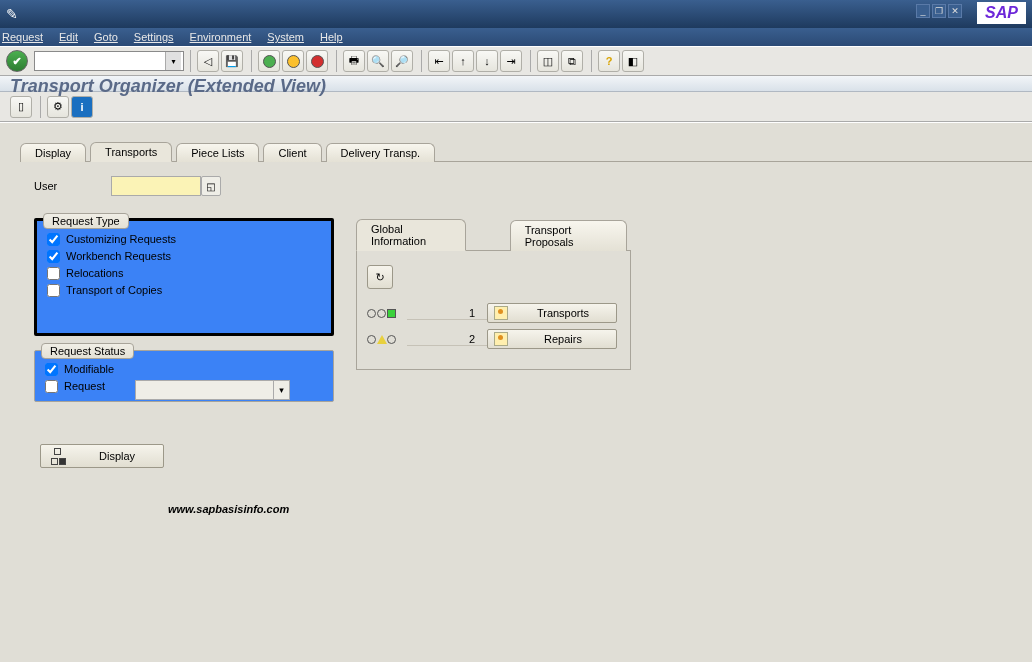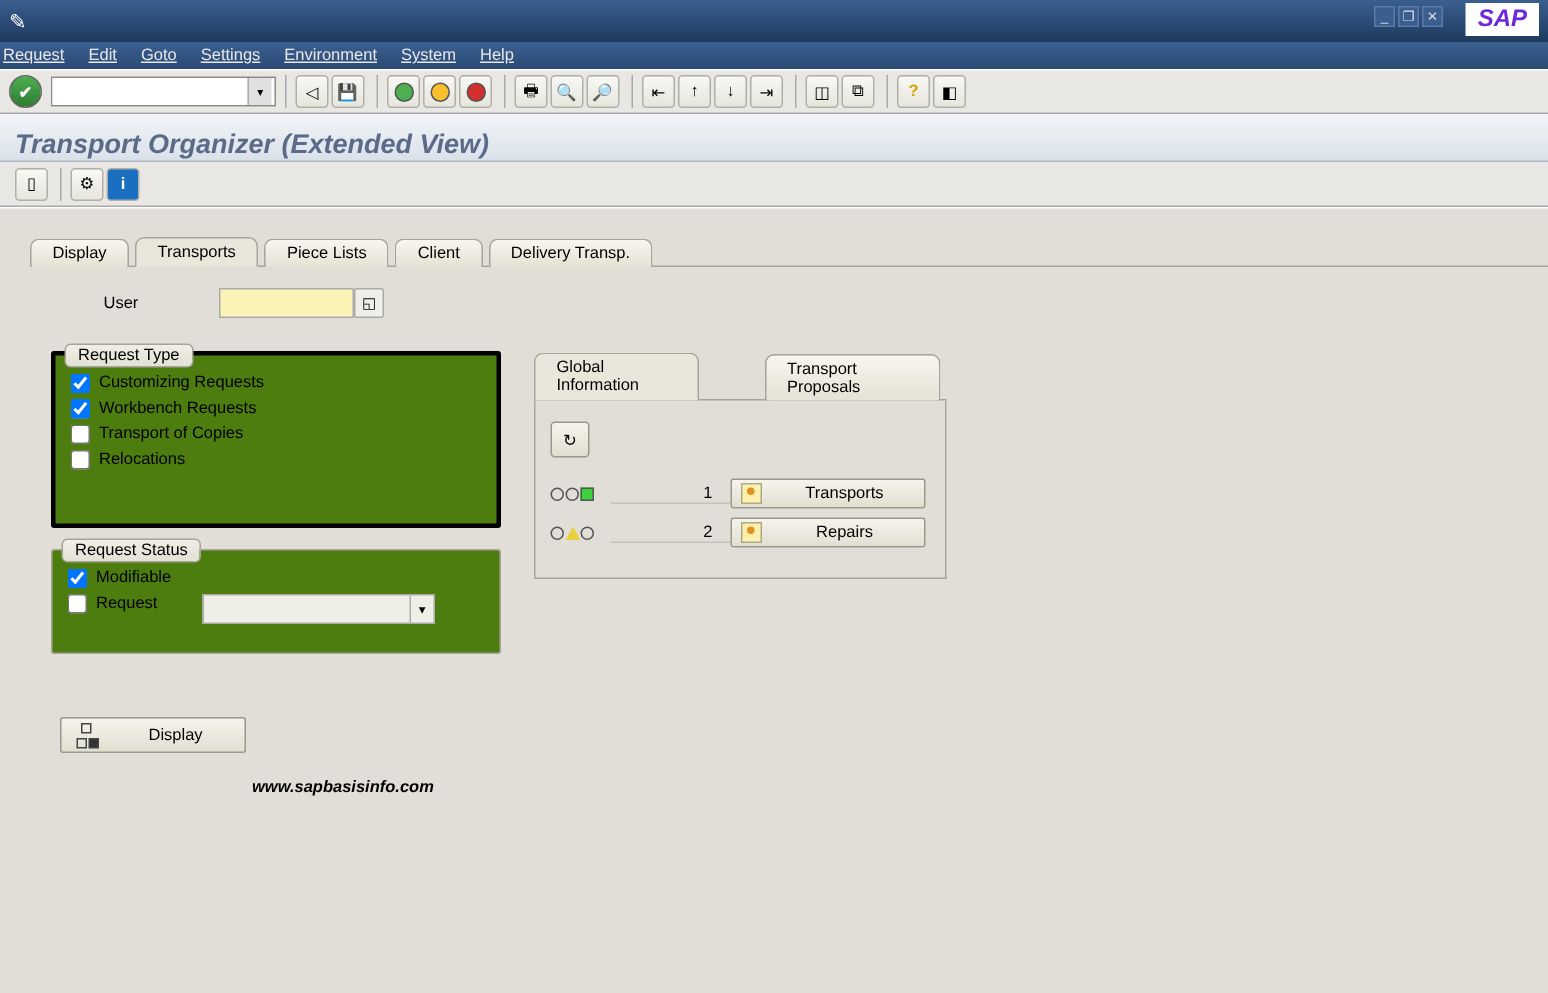--- a/index.html
+++ b/index.html
@@ -22,45 +22,45 @@
   .command-input { border: none; outline: none; width: 130px; height: 18px; font-size: 11px; padding-left: 4px; }
   .dropdown-icon { width: 16px; height: 18px; border-left: 1px solid #aaa; background: #e0e0e0; display: flex; align-items: center; justify-content: center; font-size: 8px; }
   .toolbar-sep { width: 1px; height: 22px; background: #aaa; margin: 0 6px; }
   .tb-icon { width: 22px; height: 22px; border: 1px solid #b0afa8; background: linear-gradient(to bottom, #f8f8f5, #e6e5dd); border-radius: 3px; display: inline-flex; align-items: center; justify-content: center; cursor: pointer; margin-right: 2px; font-size: 11px; }
   .tb-circle { width: 13px; height: 13px; border-radius: 50%; border: 1px solid #555; }
   .green-circle { background: #4caf50; }
   .red-circle { background: #d32f2f; }
   .yellow-circle { background: #fbc02d; }
 
   
-  .title-bar { background: linear-gradient(to bottom, #f2f5f8, #d9e1e9); height: 32px; display: flex; align-items: flex-end; padding-left: 10px; border-bottom: 1px solid #b0b8c2; }
+  .title-bar { background: linear-gradient(to bottom, #f2f5f8, #d9e1e9); height: 16px; display: flex; align-items: flex-start; padding-left: 10px; border-bottom: 1px solid #b0b8c2; }
   .title-text { font-size: 18px; font-weight: bold; font-style: italic; color: #5a6a88; }
 
   
   .app-toolbar { background: #e8e7e3; height: 30px; display: flex; align-items: center; padding-left: 10px; border-bottom: 1px solid #aaa; }
 
   
   .main { background: #e0ded6; height: 544px; padding: 18px 0 0 6px; position: relative; border-top: 1px solid #fff; }
 
   
   .tabstrip { display: flex; align-items: flex-end; border-bottom: 1px solid #a8a49a; }
   .tabstrip.small { border-bottom: 1px solid #a8a49a; }
   .tab { background: linear-gradient(to bottom, #f8f6ee, #e4e1d5); border: 1px solid #a8a49a; border-bottom: none; padding: 3px 14px; margin-right: 4px; cursor: pointer; border-radius: 6px 6px 0 0; font-size: 11px; position: relative; top: 1px; }
   .tab.active { background: #e9e6db; border-bottom: 1px solid #e9e6db; z-index: 2; }
 
   .tab-content { background: #e0ded6; padding: 14px 8px 8px 8px; width: 1000px; }
 
   
   .user-row { display: flex; align-items: center; margin-bottom: 22px; margin-left: 6px; }
-  .user-label { width: 77px; margin-left: 35px; }
+  .user-label { width: 77px; }
   .user-input { width: 90px; height: 20px; background: #fbf3b6; border: 1px solid #aaa; }
   .f4-btn { width: 20px; height: 20px; border: 1px solid #aaa; background: #efeee7; margin-left: 0; display: flex; align-items: center; justify-content: center; font-size: 10px; cursor: pointer; border-radius: 2px; }
 
   
-  .groupbox { border: 1px solid #a8a49a; background: #4d7c0f; position: relative; padding: 12px 10px 10px 10px; border-radius: 2px; }
+  .groupbox { border: 1px solid #a8a49a; background: #3b82f6; position: relative; padding: 12px 10px 10px 10px; border-radius: 2px; }
   .groupbox-label { position: absolute; top: -8px; left: 6px; background: linear-gradient(to bottom, #f0eee6, #e4e1d5); padding: 1px 8px; border: 1px solid #a8a49a; border-radius: 4px; font-size: 11px; }
   .groupbox.highlight { border: 3px solid #000 !important; }
 
   .check-row { display: flex; margin-bottom: 4px; }
   .chk { width: 13px; height: 13px; margin-right: 6px; }
 
   .layout-row { display: flex; gap: 22px; align-items: flex-start; margin-left: 6px; }
 
   
   .info-content { border: 1px solid #a8a49a; border-top: none; width: 275px; padding: 14px 10px; }
@@ -186,31 +186,31 @@
             <div class="check-row">
               <input type="checkbox" class="chk" checked="" style="">
               <span>Customizing Requests</span>
             </div>
             <div class="check-row">
               <input type="checkbox" class="chk" checked="" style="">
               <span>Workbench Requests</span>
             </div>
             <div class="check-row">
               <input type="checkbox" class="chk" style="">
+              <span>Relocations</span>
+            </div>
+            <div class="check-row">
+              <input type="checkbox" class="chk" style="">
               <span>Transport of Copies</span>
             </div>
-            <div class="check-row">
-              <input type="checkbox" class="chk" style="">
-              <span>Relocations</span>
-            </div>
           </div>
 
           <div style="height:14px;"></div>
 
-          <div class="groupbox" style="height:70px;">
+          <div class="groupbox" style="height:52px;">
             <div class="groupbox-label">Request Status</div>
             <div class="check-row">
               <input type="checkbox" class="chk" checked="" style="">
               <span>Modifiable</span>
             </div>
             <div class="check-row">
               <input type="checkbox" class="chk" style="">
               <span>Request</span>
               <div class="released-combo">
                 <span></span>

